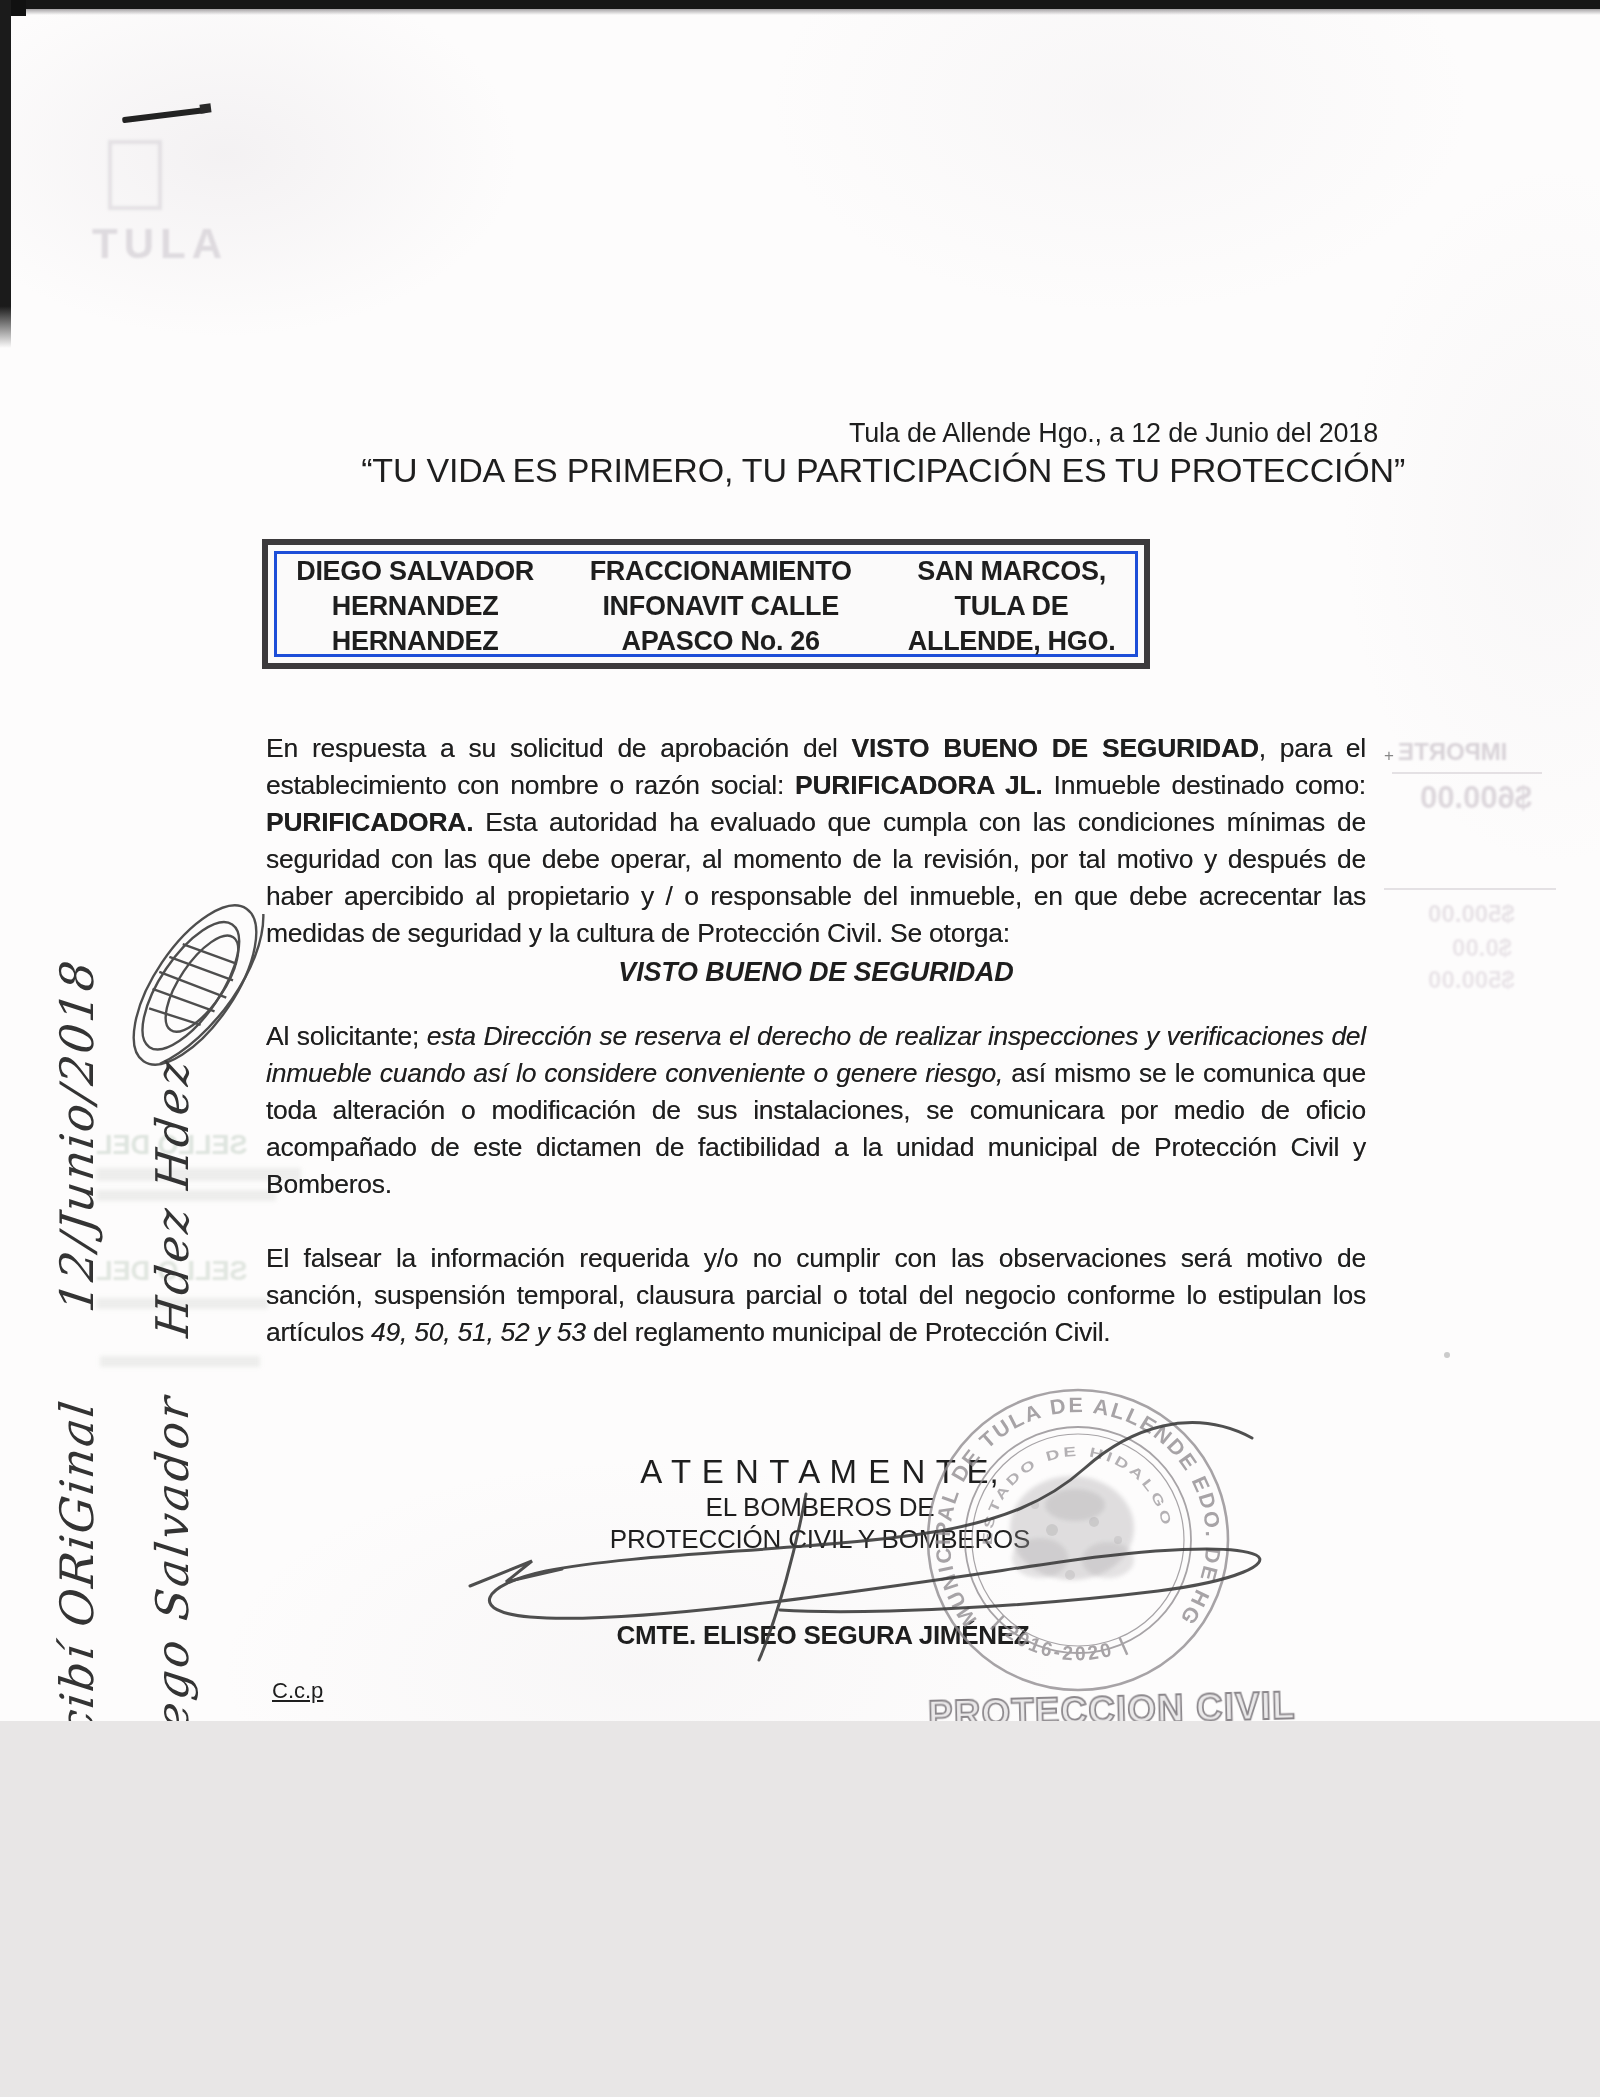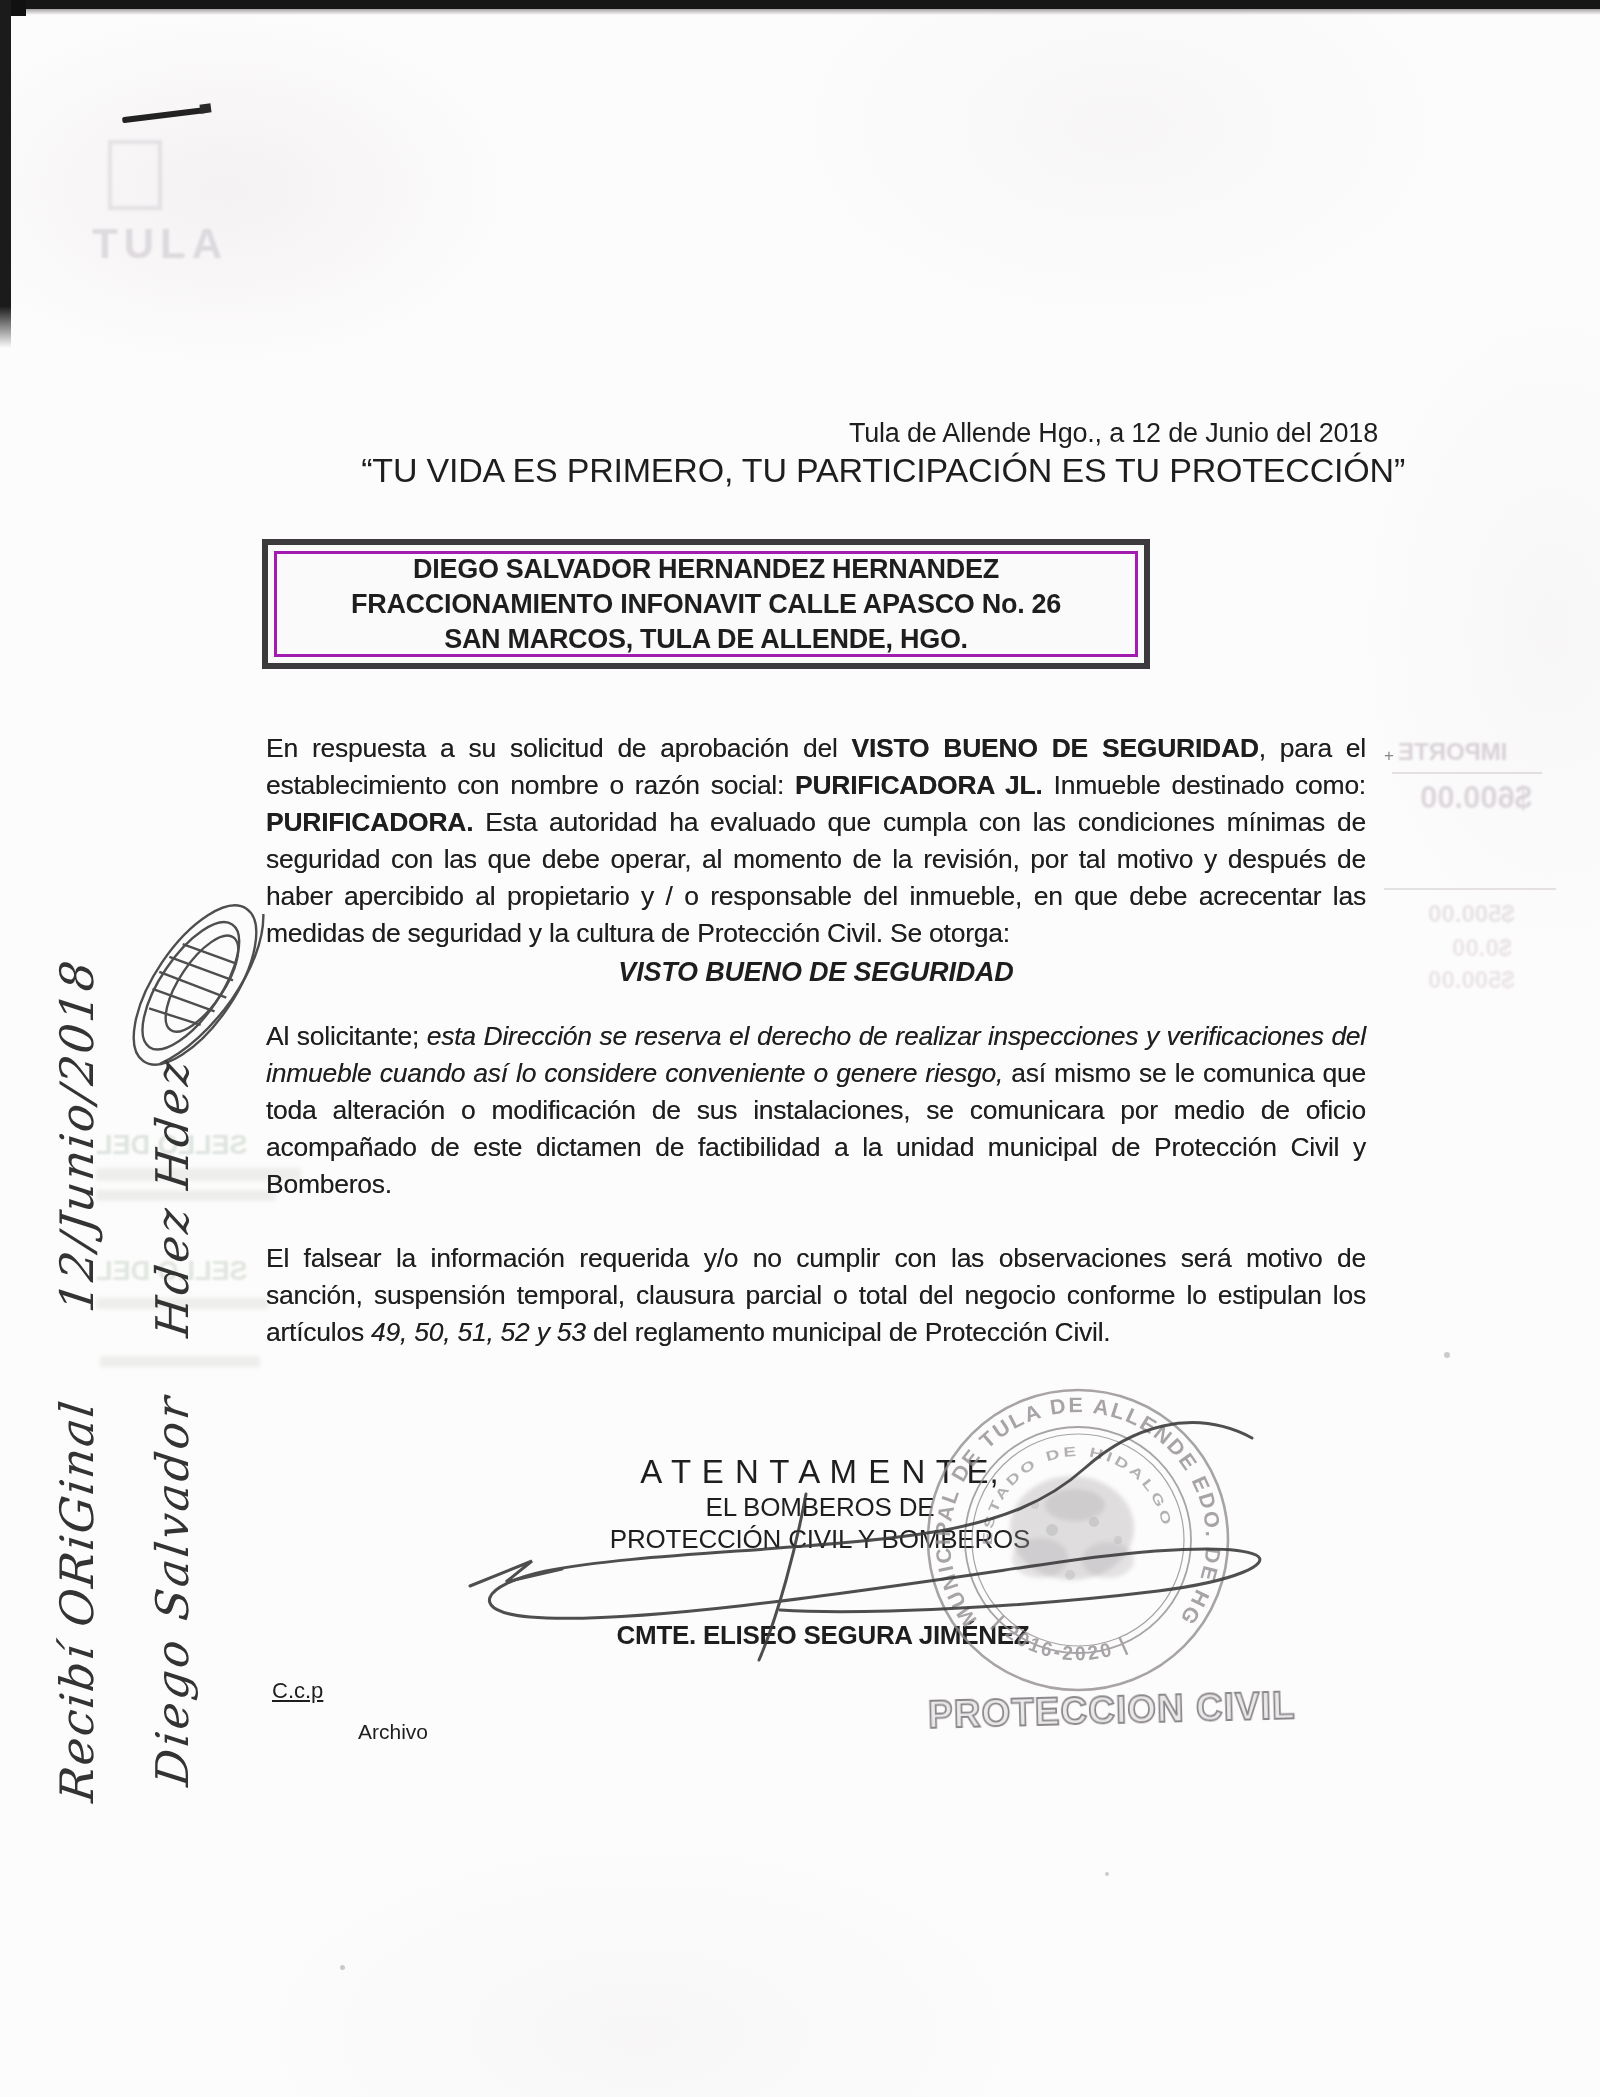--- a/index.html
+++ b/index.html
@@ -1,17 +1,17 @@
 <!DOCTYPE html>
 <html><head>
 <meta charset="utf-8">
 <style>
   html,body{margin:0;padding:0;background:#e8e6e6;}
   #page{
-    position:relative; width:1600px; height:2097px; overflow:hidden;
+    position:relative; width:1600px; height:1721px; overflow:hidden;
     background:#fdfcfc;
     background-image:
       radial-gradient(ellipse 420px 260px at 14% 9%, rgba(205,198,205,.20), transparent 70%),
       radial-gradient(ellipse 500px 300px at 70% 6%, rgba(210,205,210,.12), transparent 70%),
       radial-gradient(ellipse 300px 500px at 97% 30%, rgba(205,200,205,.10), transparent 70%),
       radial-gradient(ellipse 600px 300px at 40% 97%, rgba(205,200,205,.10), transparent 70%);
     font-family:"Liberation Sans", sans-serif; color:#1e1e1e;
   }
   
   .top-bar{position:absolute;left:0;top:0;width:1600px;height:9px;background:#161616;}
@@ -31,22 +31,22 @@
     border:4px solid rgba(186,179,189,.32);filter:blur(1.5px);}
   .ghost-line{position:absolute;background:rgba(165,172,165,.18);filter:blur(2px);}
   .ghost-rule{position:absolute;background:rgba(172,162,172,.30);height:2px;filter:blur(.5px);}
   .freckle{position:absolute;width:5px;height:5px;border-radius:50%;background:rgba(90,90,90,.30);}
   
   .date-line{position:absolute;right:222px;top:418px;font-size:27px;letter-spacing:-.2px;}
   .motto{position:absolute;right:195px;top:451px;font-size:34px;letter-spacing:-.2px;}
   
   .addr-box{position:absolute;left:262px;top:539px;width:888px;height:130px;
     border:6px solid #3c3a3c;background:#fbfafa;box-sizing:border-box;}
-  .addr-inner{position:absolute;left:6px;top:6px;right:6px;bottom:6px;border:3px solid #a21caf;
-    display:flex;flex-direction:column;justify-content:center;text-align:center;}
+  .addr-inner{position:absolute;left:6px;top:6px;right:6px;bottom:6px;border:3px solid #1d4ed8;
+    display:flex;flex-direction:row;justify-content:center;text-align:center;}
   .addr-inner div{font-weight:bold;font-size:27px;line-height:35px;letter-spacing:-.3px;}
   
   .para{position:absolute;left:266px;width:1100px;font-size:26.5px;line-height:37px;
     text-align:justify;letter-spacing:-.25px;text-shadow:0 0 .4px rgba(0,0,0,.5);}
   .heading{position:absolute;left:266px;width:1100px;top:957px;text-align:center;
     font-weight:bold;font-style:italic;font-size:27px;letter-spacing:-.2px;}
   .stray-plus{position:absolute;left:1384px;top:746px;font-size:17px;color:#555;opacity:.7;}
   
   .closing{position:absolute;left:598px;top:1453px;width:444px;text-align:center;}
   .closing .l1{font-size:33px;letter-spacing:1px;}

